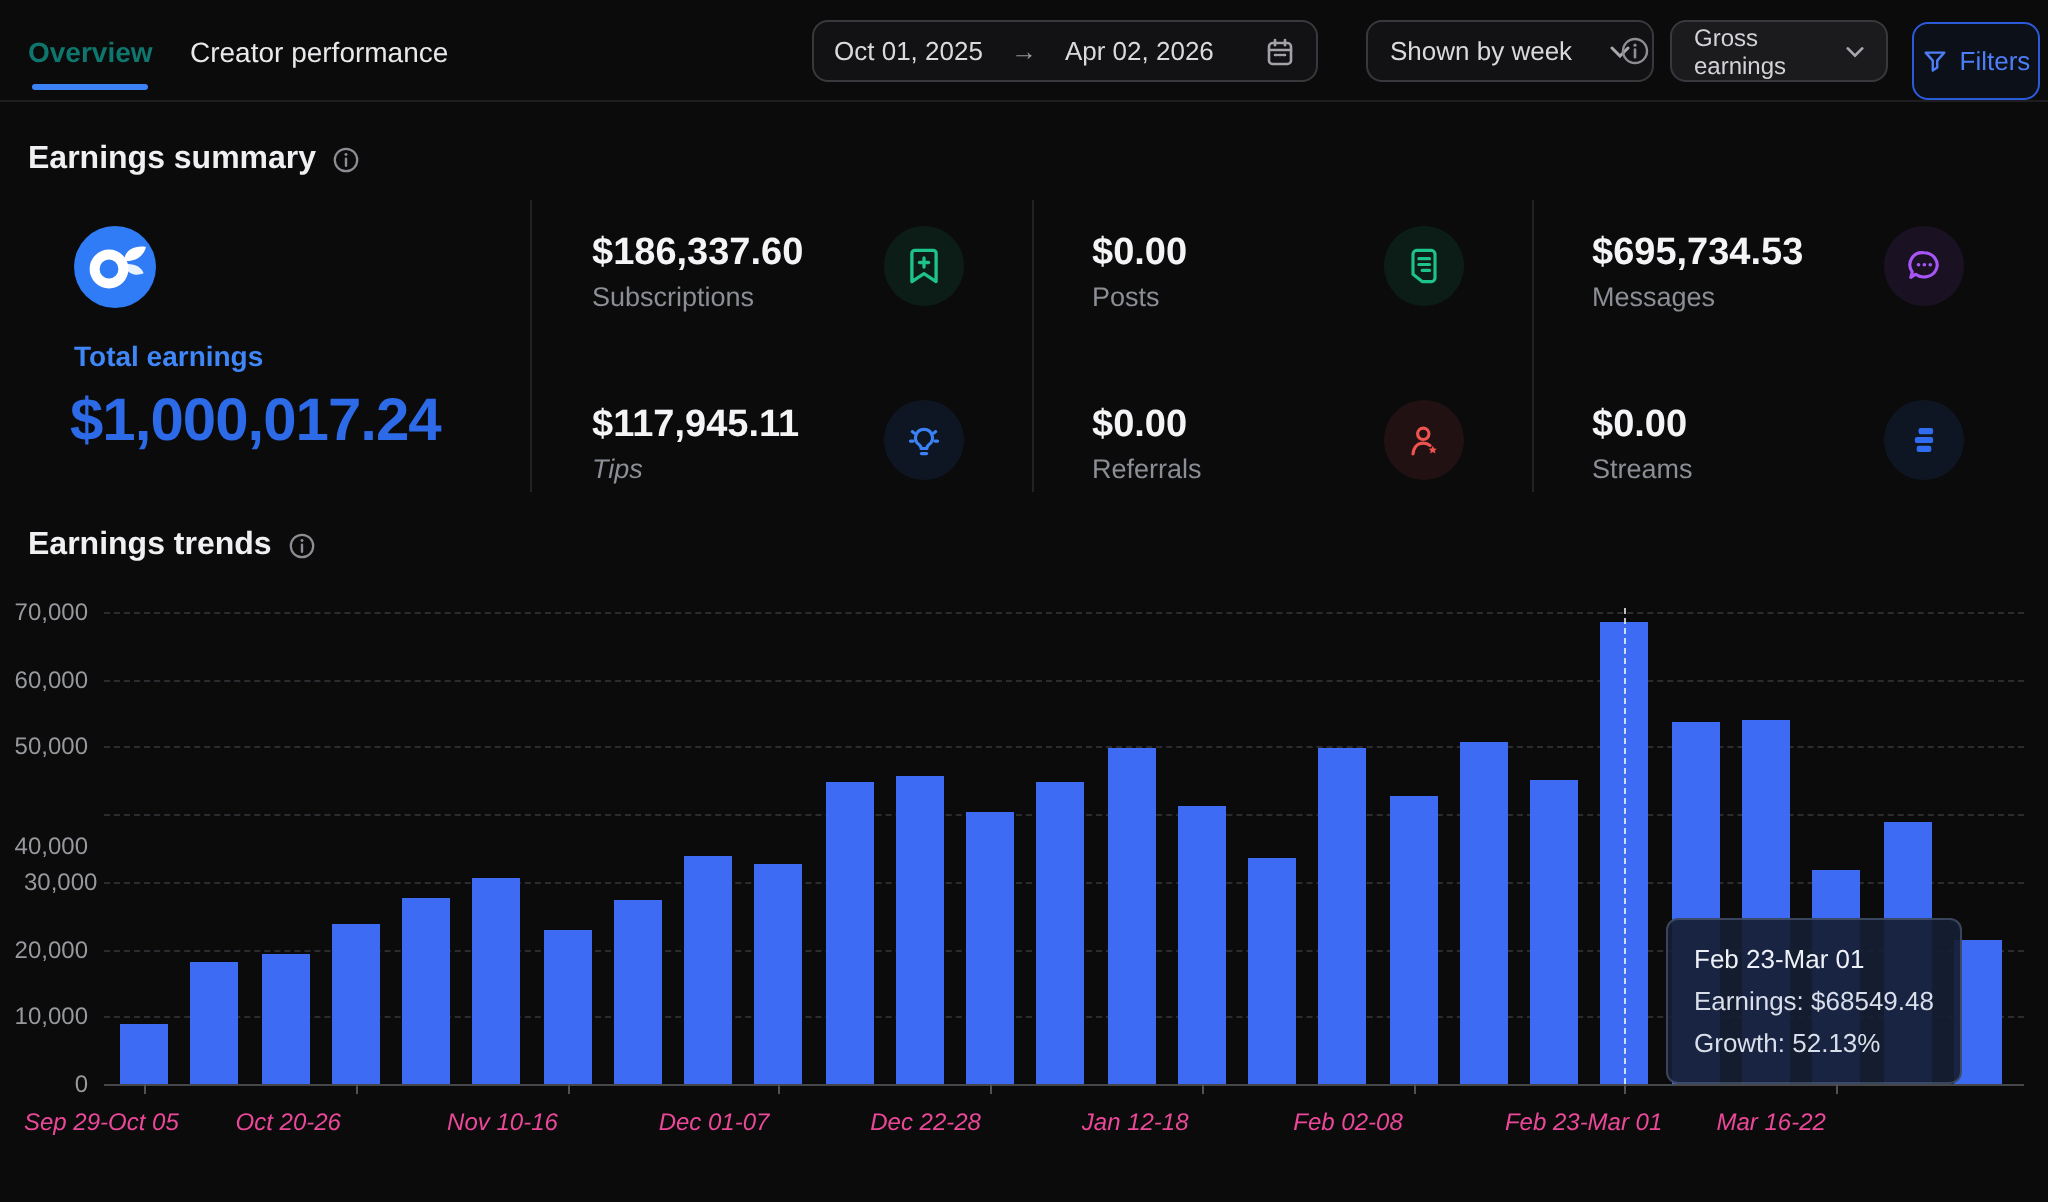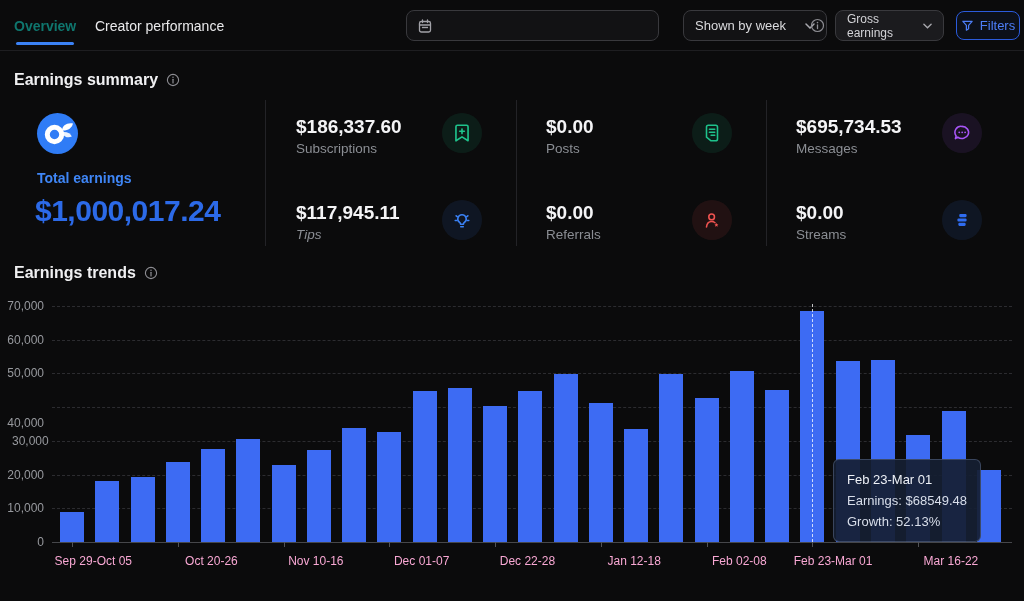--- a/index.html
+++ b/index.html
@@ -21,21 +21,21 @@
   }
   .date-range{left:406px;width:253px;padding:0 10px;justify-content:space-between;}
   .date-range .dr-text{display:flex;align-items:center;gap:14px;}
   .arrow{color:#97979c;font-size:13px;}
   .select{padding:0 11px;gap:8px;justify-content:space-between;}
   .shown-by{left:683px;width:144px;}
   .gross{left:835px;width:109px;background:#1b1b1e;font-size:12px;color:#d3d3d7;}
   .chev{flex:0 0 auto;}
   .info-btn{position:absolute;left:810px;top:18px;width:15px;height:15px;cursor:pointer;}
   .filters-btn{
-    position:absolute;left:956px;top:11px;width:64px;height:29px;
+    position:absolute;left:956px;top:11px;width:64px;height:39px;
     border:1px solid #2b5bdb;border-radius:8px;background:rgba(37,99,235,0.06);
     display:flex;align-items:center;justify-content:center;gap:6px;
     color:#4d7ef7;font-size:13px;font-weight:500;cursor:pointer;
   }
   
   .sec-title{position:absolute;font-size:16px;font-weight:700;color:#f0f0f2;display:flex;align-items:center;gap:8px;}
   .t-summary{left:14px;top:71px;}
   .t-trends{left:14px;top:264px;}
   .vdiv{position:absolute;width:1px;top:100px;height:146px;background:#232327;}
   .of-logo{position:absolute;left:37px;top:113px;width:41px;height:41px;border-radius:50%;background:#2f7cf6;display:flex;align-items:center;justify-content:center;}
@@ -49,21 +49,21 @@
   .bg-purple{background:rgba(168,85,247,0.10);}
   .bg-red{background:rgba(239,83,80,0.10);}
   
   #chart{position:absolute;left:0;top:300px;width:1024px;height:300px;}
   .gridline{position:absolute;left:52px;width:960px;height:0;border-top:1px dashed #2c2c30;}
   .gridline.axisline{border-top:1px solid #46474b;}
   .ylabel{position:absolute;left:0;width:44px;text-align:right;font-size:12px;color:#97999e;}
   .bar{position:absolute;bottom:58px;width:24px;background:#3d6bf3;}
   .hl-line{position:absolute;top:4px;height:238px;width:0;border-left:1px dashed rgba(255,255,255,0.75);}
   .xtick{position:absolute;top:242px;height:5px;width:1px;background:#515257;}
-  .xlabel{position:absolute;top:254px;width:120px;margin-left:-60px;text-align:right;font-size:12px;color:#f9a8d4;}
+  .xlabel{position:absolute;top:254px;width:120px;margin-left:-60px;text-align:left;font-size:12px;color:#ec4899;font-style:italic;}
   .tooltip{
     position:absolute;left:833px;top:159px;padding:9px 13px;border-radius:6px;
     background:rgba(21,31,51,0.93);border:1px solid rgba(125,145,180,0.35);
     font-size:13px;line-height:21px;white-space:nowrap;z-index:5;
   }
   .tooltip .tt-title{color:#eef1f7;}
   .tooltip .tt-line{color:#d8deea;}
   svg{display:block;}
 </style>
 </head>
@@ -73,20 +73,25 @@
 
   <div class="header">
     <div class="tab active" style="left:14px;">
       <span>Overview</span>
     </div>
     <div class="tab inactive" style="left:95px;">
       <span>Creator performance</span>
     </div>
 
     <div class="ctrl date-range">
+      <span class="dr-text">
+        <span>Oct 01, 2025</span>
+        <span class="arrow">→</span>
+        <span>Apr 02, 2026</span>
+      </span>
       <span>
         <svg width="16" height="16" viewBox="0 0 16 16">
             <g fill="none" stroke="#a2a2a8" stroke-width="1.3" stroke-linecap="round">
               <rect x="2.5" y="3.5" width="11" height="10.5" rx="1.8"></rect>
               <line x1="2.5" y1="7" x2="13.5" y2="7"></line>
               <line x1="5.5" y1="2" x2="5.5" y2="4.6"></line>
               <line x1="10.5" y1="2" x2="10.5" y2="4.6"></line>
               <line x1="5.5" y1="9.5" x2="6.5" y2="9.5"></line>
               <line x1="7.5" y1="9.5" x2="8.5" y2="9.5"></line>
               <line x1="9.5" y1="9.5" x2="10.5" y2="9.5"></line>

